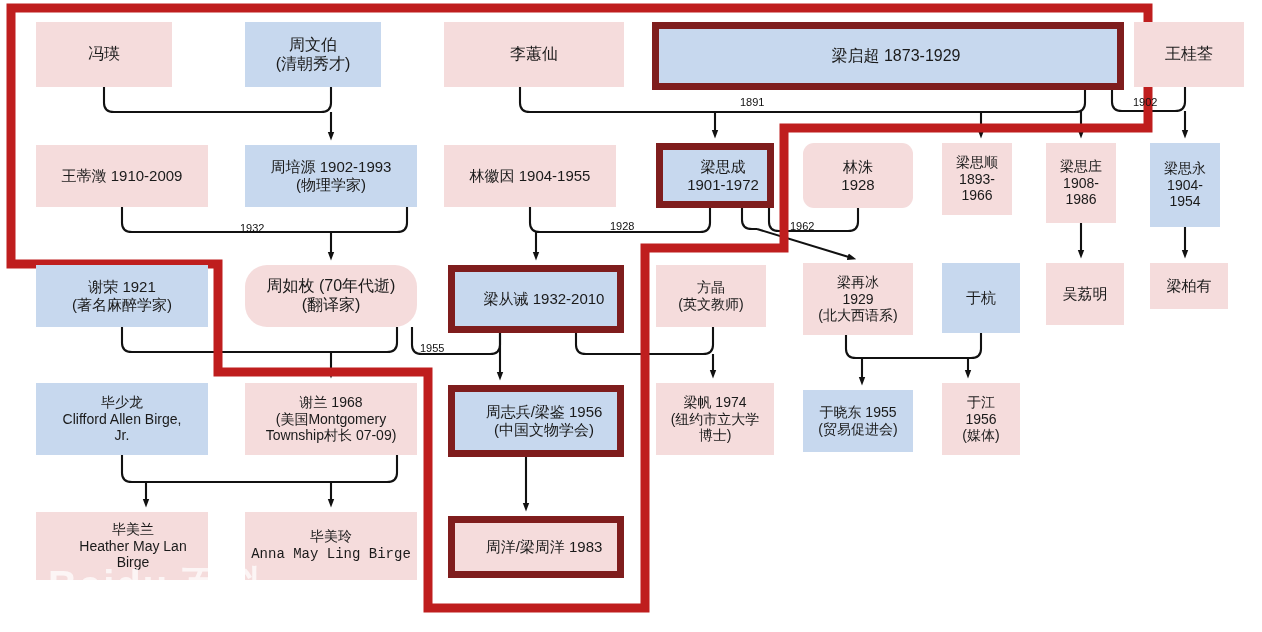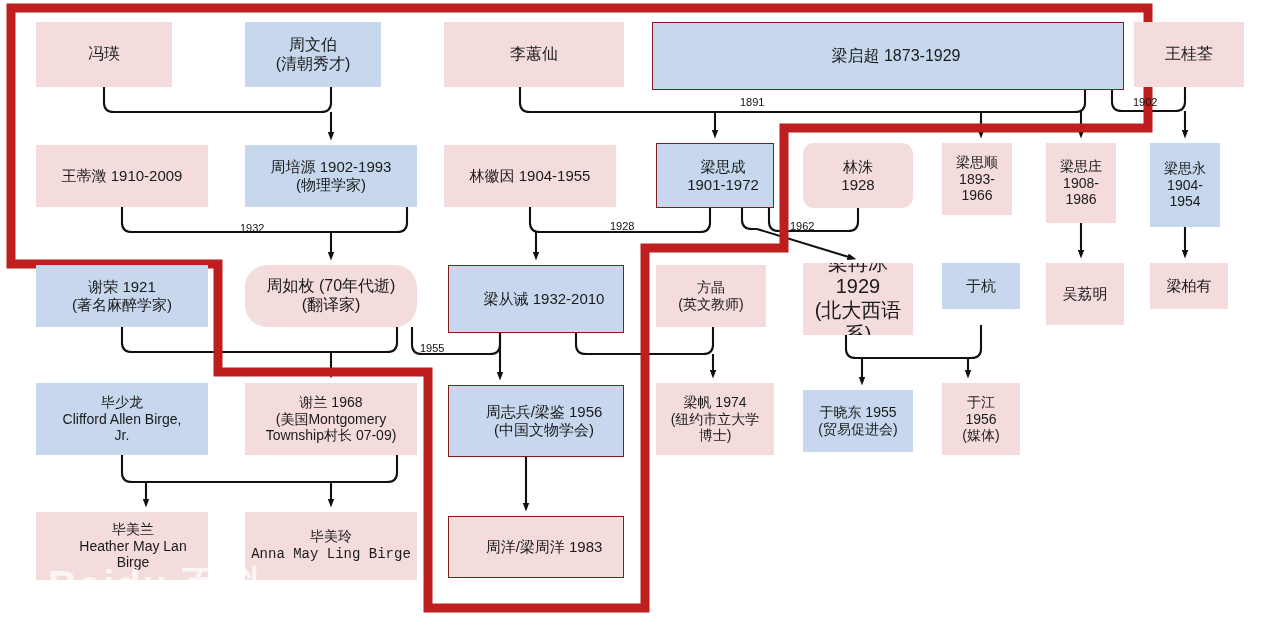--- a/index.html
+++ b/index.html
@@ -31,21 +31,21 @@
     justify-content: center;
     text-align: center;
     color: #1a1a1a;
     line-height: 1.18;
     white-space: pre-line;
     padding: 2px 4px;
     overflow: hidden;
   }
   .node.pink   { background: #f5dcdc; }
   .node.blue   { background: #c7d8ee; }
-  .node.bordered { border: 1px solid #7f1d1d; padding-left: 20px; }
+  .node.bordered { border: 7px solid #7f1d1d; padding-left: 20px; }
   .edge-label {
     position: absolute;
     font-size: 11px;
     color: #111;
     background: transparent;
     letter-spacing: 0px;
   }
   #watermark {
     position: absolute;
     left: 48px;
@@ -147,24 +147,24 @@
       <div class="node blue" style="left: 1150px; top: 143px; width: 70px; height: 84px; font-size: 14px;">梁思永
 1904-
 1954</div>
       <div class="node blue" style="left: 36px; top: 265px; width: 172px; height: 62px; font-size: 15px;">谢荣 1921
 (著名麻醉学家)</div>
       <div class="node pink" style="left: 245px; top: 265px; width: 172px; height: 62px; font-size: 16px; border-radius: 22px;">周如枚 (70年代逝)
 (翻译家)</div>
       <div class="node blue bordered" style="left: 448px; top: 265px; width: 176px; height: 68px; font-size: 15px; text-align: center;">梁从诫 1932-2010</div>
       <div class="node pink" style="left: 656px; top: 265px; width: 110px; height: 62px; font-size: 14px;">方晶
 (英文教师)</div>
-      <div class="node pink" style="left: 803px; top: 263px; width: 110px; height: 72px; font-size: 20px; text-align: center;">梁再冰
+      <div class="node pink" style="left: 803px; top: 263px; width: 110px; height: 72px; font-size: 14px; text-align: center;">梁再冰
 1929
 (北大西语系)</div>
-      <div class="node blue" style="left: 942px; top: 263px; width: 78px; height: 46px; font-size: 15px;">于杭</div>
+      <div class="node blue" style="left: 942px; top: 263px; width: 78px; height: 70px; font-size: 15px;">于杭</div>
       <div class="node pink" style="left: 1046px; top: 263px; width: 78px; height: 62px; font-size: 15px;">吴荔明</div>
       <div class="node pink" style="left: 1150px; top: 263px; width: 78px; height: 46px; font-size: 15px;">梁柏有</div>
       <div class="node blue" style="left: 36px; top: 383px; width: 172px; height: 72px; font-size: 14px;">毕少龙
 Clifford Allen Birge,
 Jr.</div>
       <div class="node pink" style="left: 245px; top: 383px; width: 172px; height: 72px; font-size: 14px;">谢兰 1968
 (美国Montgomery
 Township村长 07-09)</div>
       <div class="node blue bordered" style="left: 448px; top: 385px; width: 176px; height: 72px; font-size: 15px;">周志兵/梁鉴 1956
 (中国文物学会)</div>

